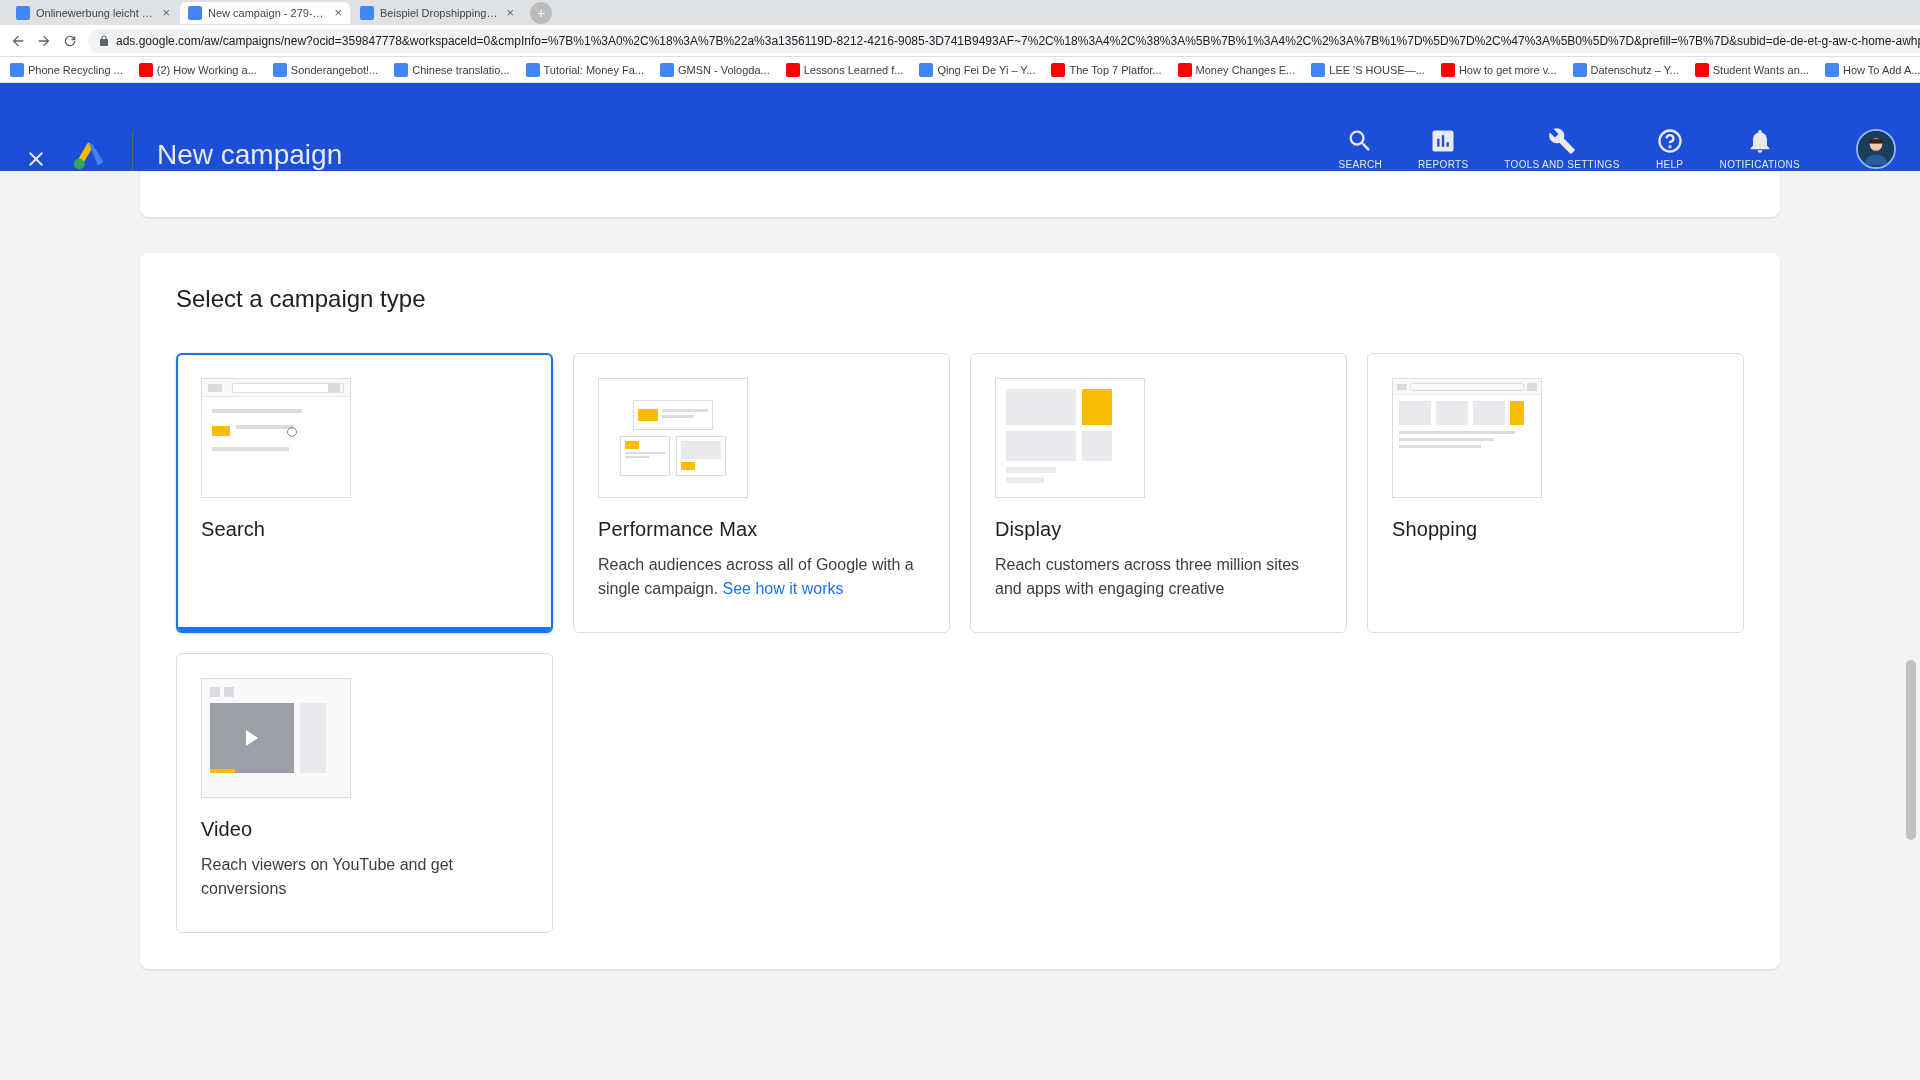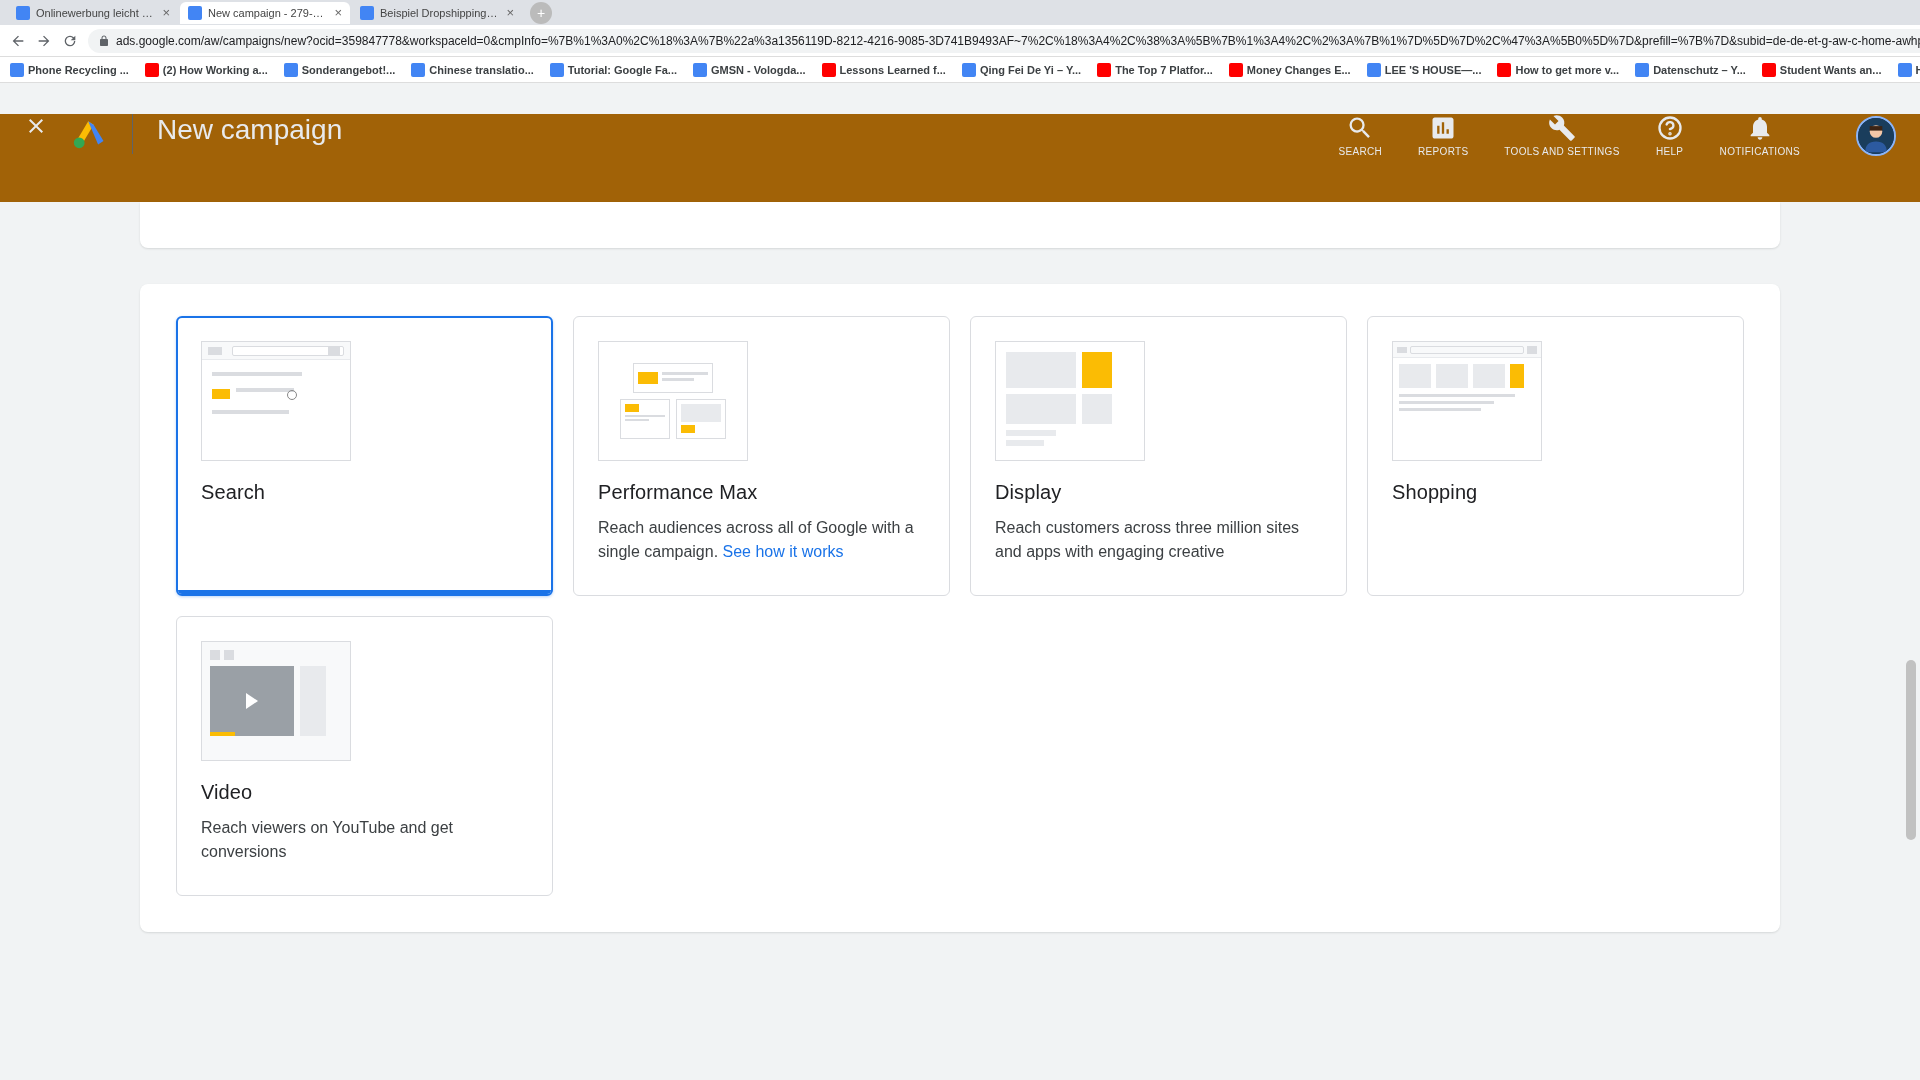--- a/index.html
+++ b/index.html
@@ -14,27 +14,27 @@
     .tab-close { font-size: 13px; color: #666; cursor: pointer; }
     .new-tab-btn { width: 22px; height: 22px; border-radius: 50%; background: #bbb; display: flex; align-items: center; justify-content: center; color: #fff; font-size: 14px; margin-left: 6px; cursor: pointer; }
     
     .url-bar-row { background: #fff; height: 32px; display: flex; align-items: center; padding: 0 10px; gap: 10px; border-bottom: 1px solid #ddd; }
     .nav-icon { width: 16px; height: 16px; color: #5f6368; cursor: pointer; display: flex; align-items: center; justify-content: center; }
     .url-bar { flex: 1; background: #f1f3f4; border-radius: 14px; height: 24px; display: flex; align-items: center; padding: 0 10px; font-size: 12px; color: #202124; gap: 6px; }
     .url-lock { width: 12px; height: 12px; }
     .url-text { white-space: nowrap; overflow: hidden; text-overflow: ellipsis; flex: 1; }
     
     .bookmarks-bar { background: #fff; height: 26px; display: flex; align-items: center; padding: 0 10px; gap: 16px; font-size: 11px; color: #3c4043; border-bottom: 1px solid #ddd; overflow: hidden; }
-    .bookmark { display: flex; align-items: center; gap: 4px; white-space: nowrap; cursor: pointer; font-weight: bold; }
+    .bookmark { display: flex; align-items: center; gap: 4px; white-space: nowrap; cursor: pointer; }
     .bookmark-icon { width: 14px; height: 14px; background: #888; border-radius: 2px; flex-shrink: 0; }
     .bookmark-icon.yt { background: #ff0000; }
     .bookmark-icon.g { background: #4285f4; }
     
     
-    .app-header { background: #a16207; height: 88px; display: flex; align-items: flex-start; padding: 0 24px; color: #fff; margin-top: 31px; }
+    .app-header { background: #1d4ed8; height: 88px; display: flex; align-items: flex-end; padding: 0 24px; color: #fff; }
     .app-close { width: 24px; height: 24px; cursor: pointer; margin-right: 24px; }
     .app-logo { width: 36px; height: 36px; margin-right: 24px; }
     .app-divider { width: 1px; height: 40px; background: #5f6368; margin-right: 24px; }
     .app-title { font-size: 28px; font-weight: 400; color: #e8eaed; flex: 1; }
     .header-actions { display: flex; gap: 36px; align-items: center; }
     .header-action { display: flex; flex-direction: column; align-items: center; gap: 4px; cursor: pointer; color: #e8eaed; }
     .header-action-icon { width: 28px; height: 28px; }
     .header-action-label { font-size: 10px; letter-spacing: 0.3px; text-align: center; line-height: 1.2; }
     .header-avatar { width: 40px; height: 40px; border-radius: 50%; border: 2px solid #8ab4f8; background: #135; margin-left: 20px; overflow: hidden; cursor: pointer; display: flex; align-items: center; justify-content: center; }
 
@@ -183,21 +183,21 @@
   <div class="bookmark">
       <div class="bookmark-icon g"></div>
       <span>Sonderangebot!...</span>
     </div>
   <div class="bookmark">
       <div class="bookmark-icon g"></div>
       <span>Chinese translatio...</span>
     </div>
   <div class="bookmark">
       <div class="bookmark-icon g"></div>
-      <span>Tutorial: Google Fa...</span>
+      <span>Tutorial: Money Fa...</span>
     </div>
   <div class="bookmark">
       <div class="bookmark-icon g"></div>
       <span>GMSN - Vologda...</span>
     </div>
   <div class="bookmark">
       <div class="bookmark-icon yt"></div>
       <span>Lessons Learned f...</span>
     </div>
   <div class="bookmark">
@@ -287,20 +287,21 @@
           <rect x="13" y="9" width="14" height="5" fill="#3c2415"></rect>
         </svg>
     </div>
   </div>
 </div>
 
 <div class="page-content">
   <div class="panel-top"></div>
 
   <div class="panel">
+    <h2 class="panel-title">Select a campaign type</h2>
 
     <div class="campaign-grid">
 
       <div class="campaign-card selected">
         <div class="card-illustration illus-search">
           <div class="top-bar">
               <div class="dots"></div>
               <div class="search-pill"></div>
             </div>
           <div class="body-lines">

